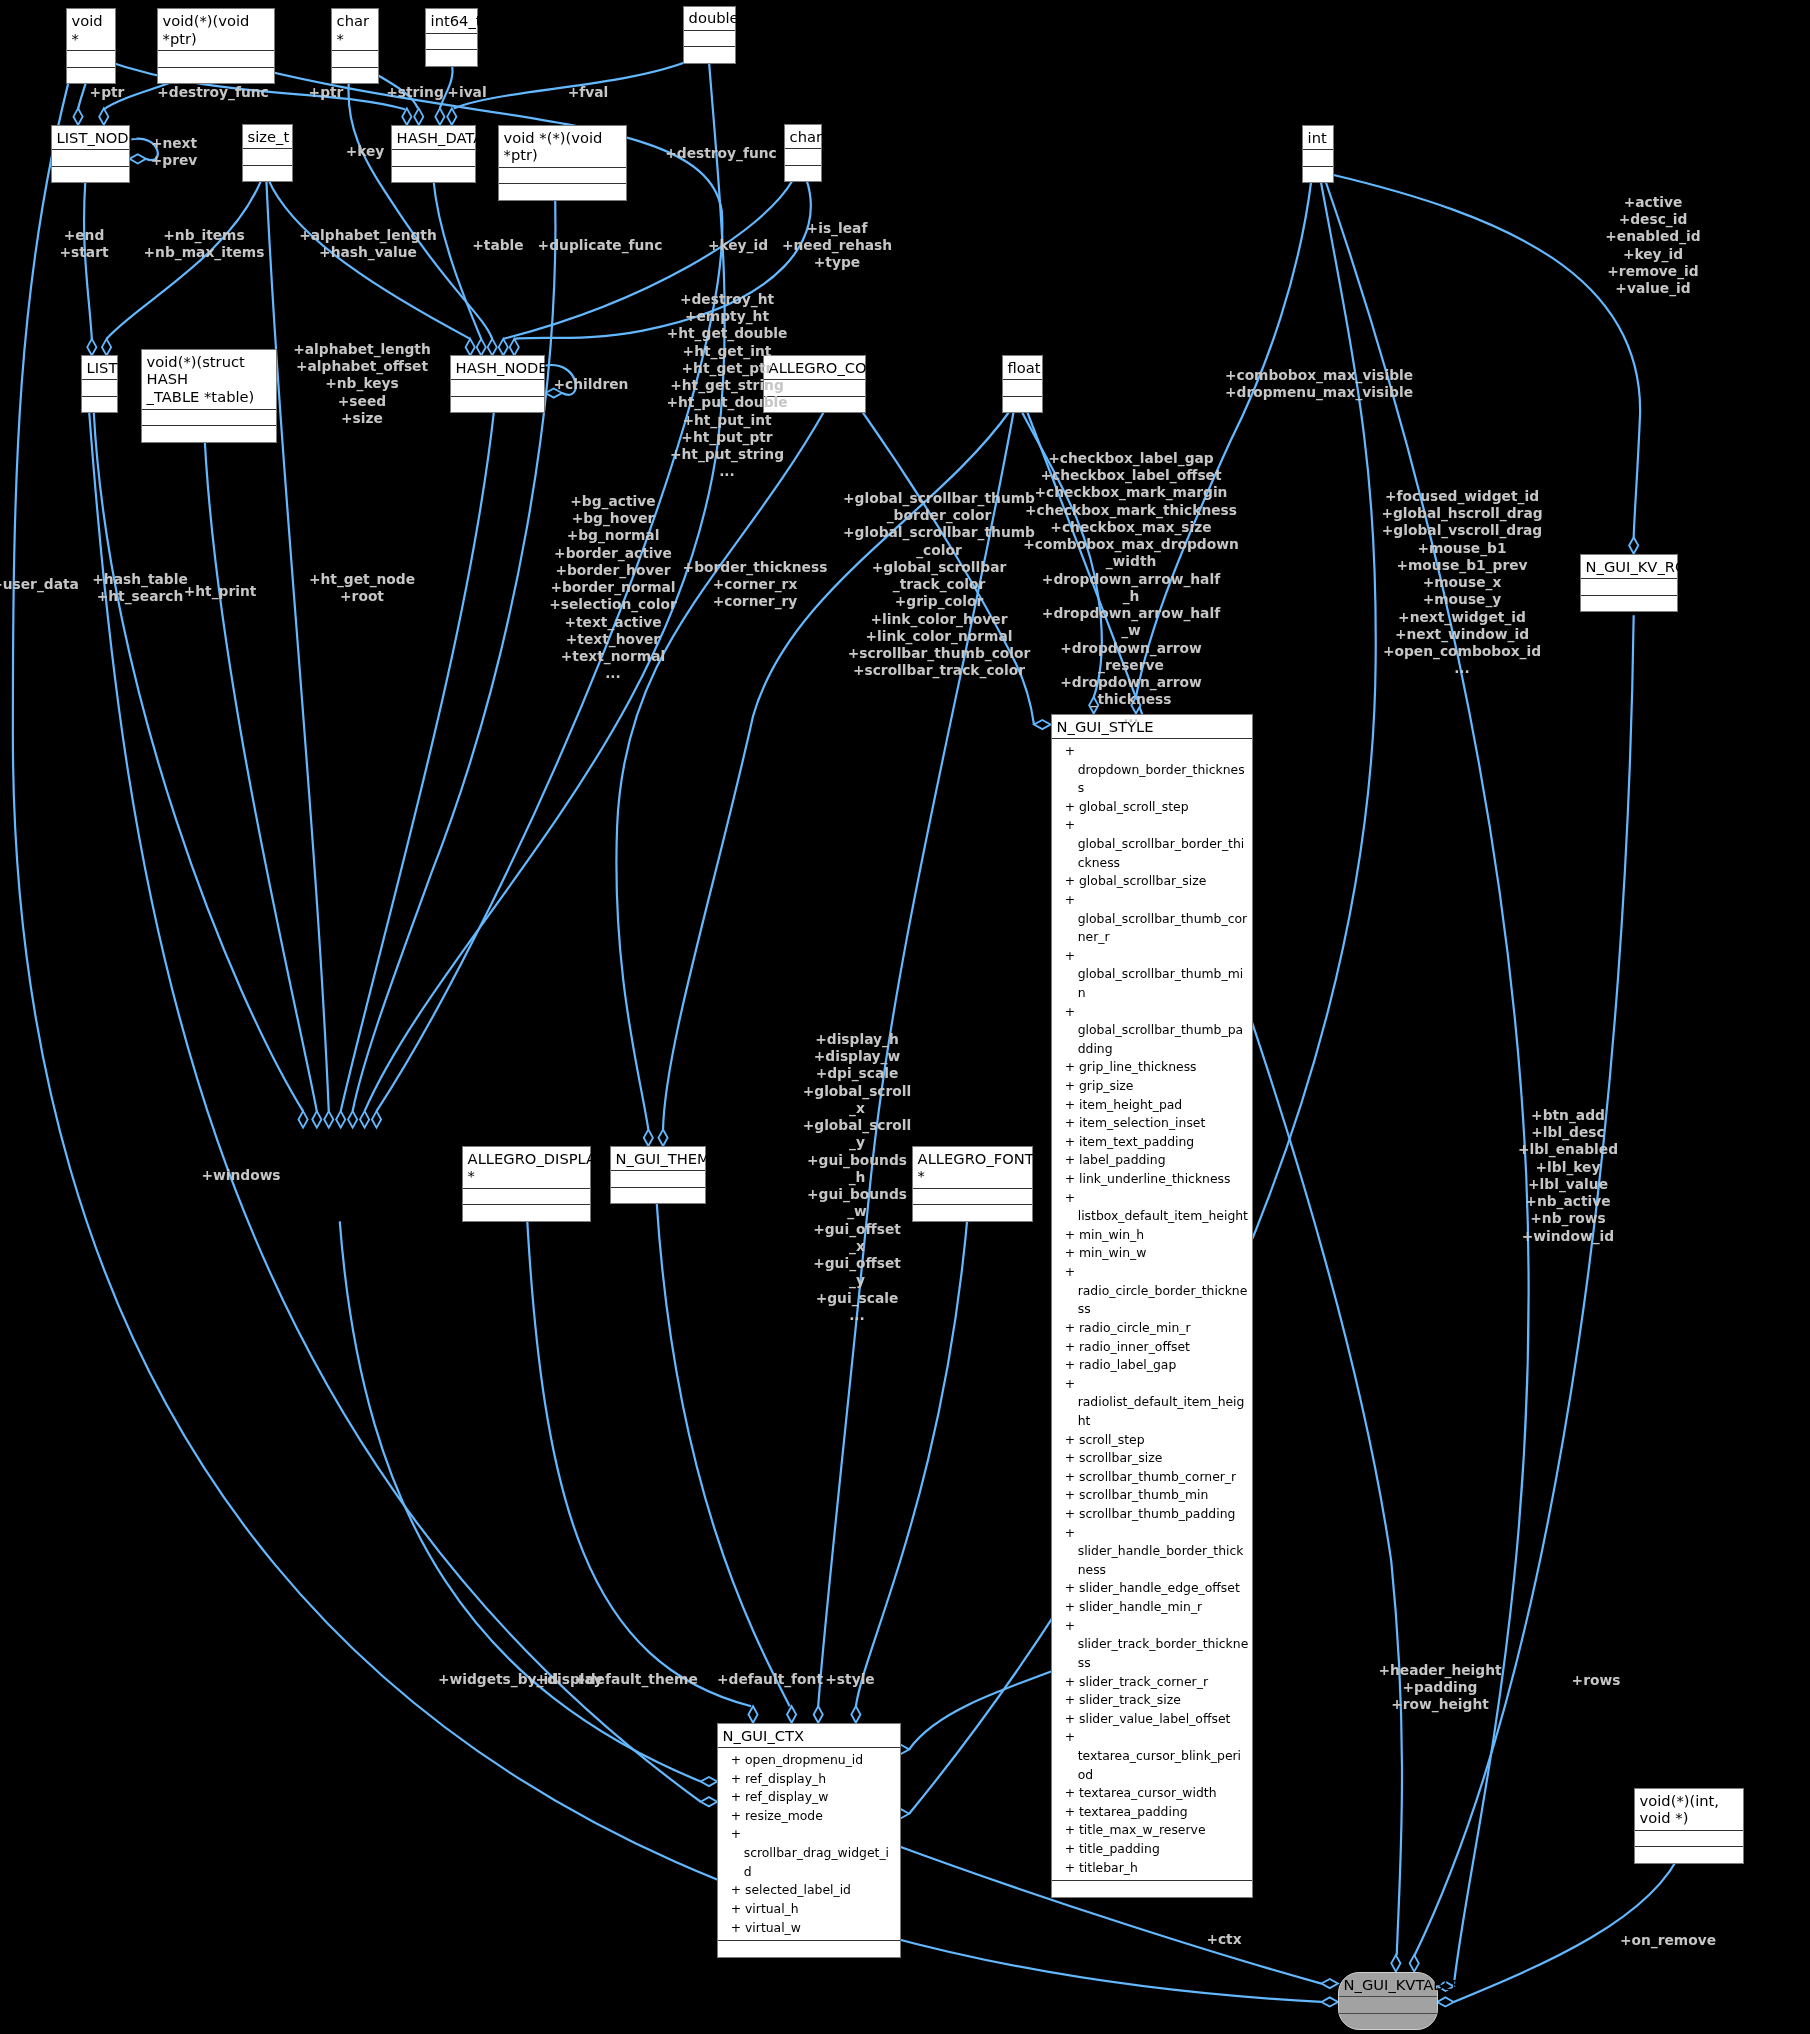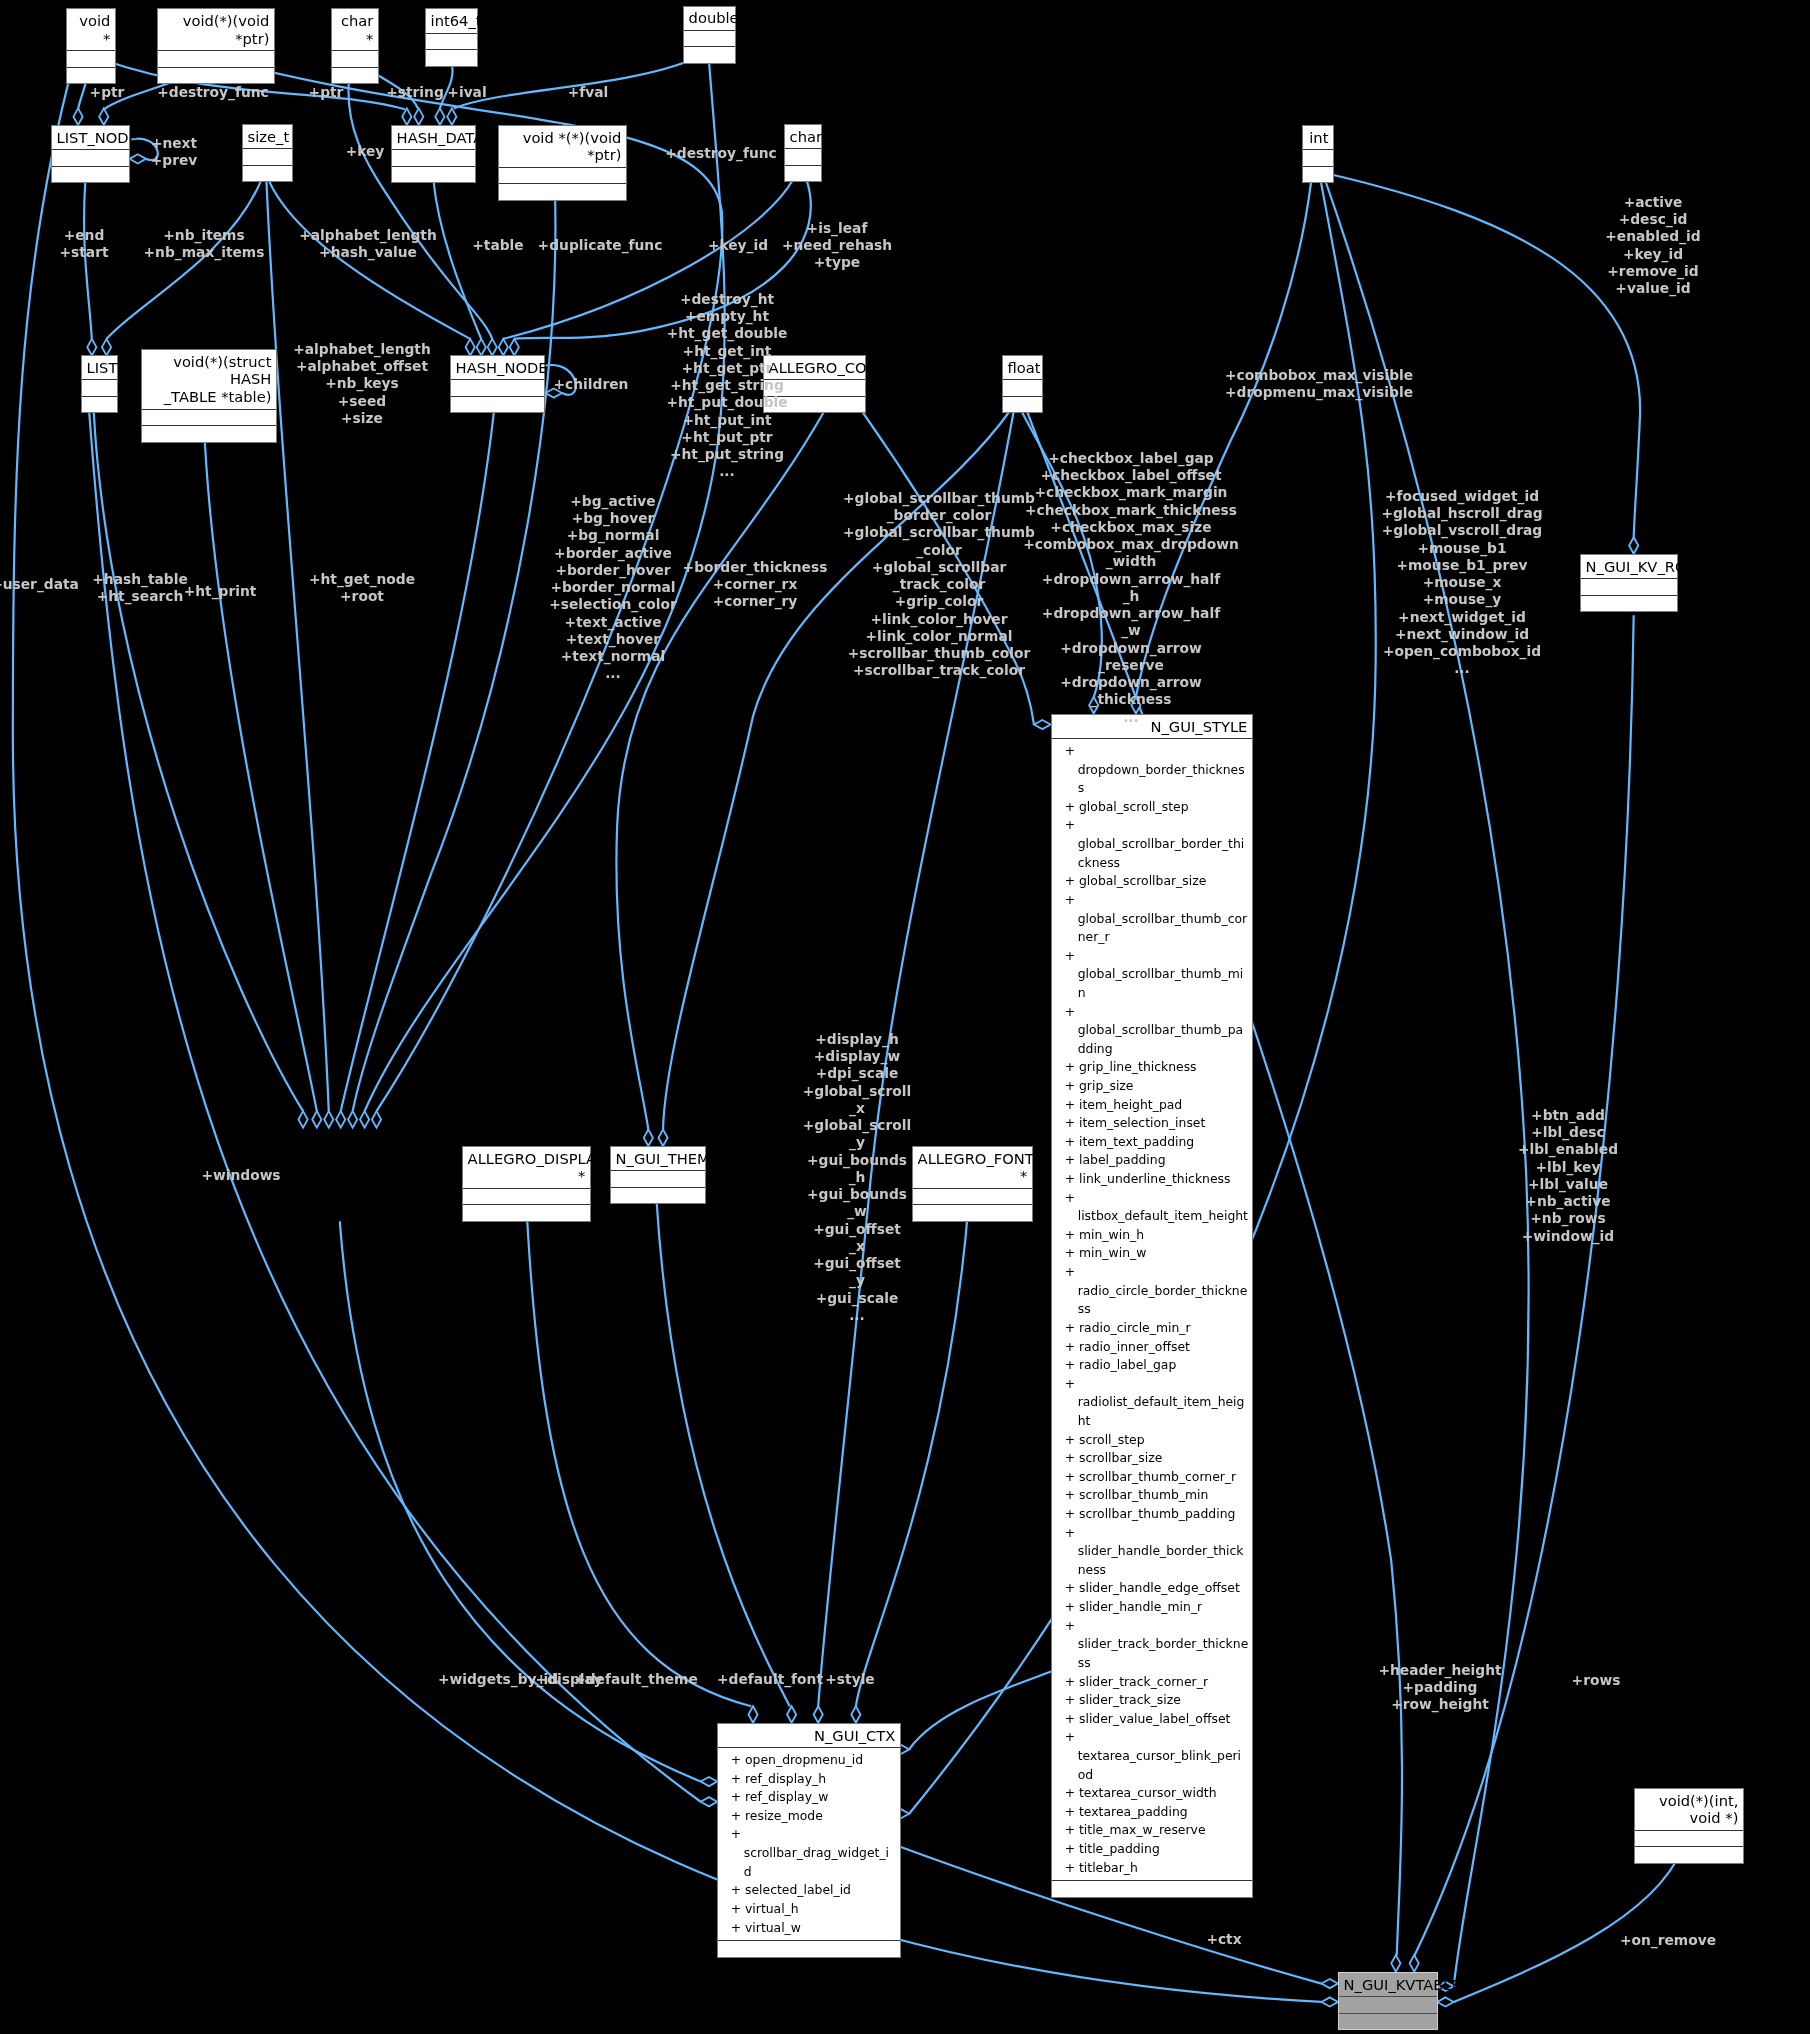--- a/index.html
+++ b/index.html
@@ -1,28 +1,28 @@
 <!DOCTYPE html>
 <html style="font-size:14.7px"><head>
 <meta charset="utf-8">
 <style>
   html,body{margin:0;padding:0;background:#000;}
   .canvas{position:relative;width:1810px;height:2035px;background:#000;
           font-family:"DejaVu Sans", sans-serif;overflow:hidden;}
   svg.edges{position:absolute;left:0;top:0;z-index:1;}
   .uml-box{position:absolute;z-index:2;background:#ffffff;border:1.8px solid #7b7b7b;
            box-sizing:border-box;}
-  .uml-title{font-size:14.7px;color:#000;text-align:right;padding:2.8px 4.6px;
+  .uml-title{font-size:14.7px;color:#000;text-align:left;padding:2.8px 4.6px;
              border-bottom:1.8px solid #333;white-space:pre-line;line-height:1.2;}
   .uml-cell{height:15.6px;border-bottom:1.8px solid #333;}
   .uml-cell.last{border-bottom:none;}
   .uml-members{padding:2.8px 3.7px 2.8px 7.3px;border-bottom:1.8px solid #333;}
   .uml-member{color:#000;font-size:12.4px;line-height:1.5;text-indent:-13px;
               padding-left:18.4px;overflow-wrap:anywhere;}
-  .uml-box.gray{background:#a2a2a2;border-color:#cfcfcf;}
+  .uml-box.gray{background:#a2a2a2;border-color:#cfcfcf;border-radius:21px;}
   .uml-box.gray .uml-title{border-bottom-color:#4a4a4a;}
   .uml-box.gray .uml-cell{border-bottom-color:#4a4a4a;}
   .edge-label{position:absolute;z-index:3;transform:translate(-50%,-50%);
               color:#c6c6c6;font-size:13.8px;font-weight:bold;white-space:pre-line;
               text-align:center;line-height:1.25;}
 </style>
 </head>
 <body>
 
 <div class="canvas">

